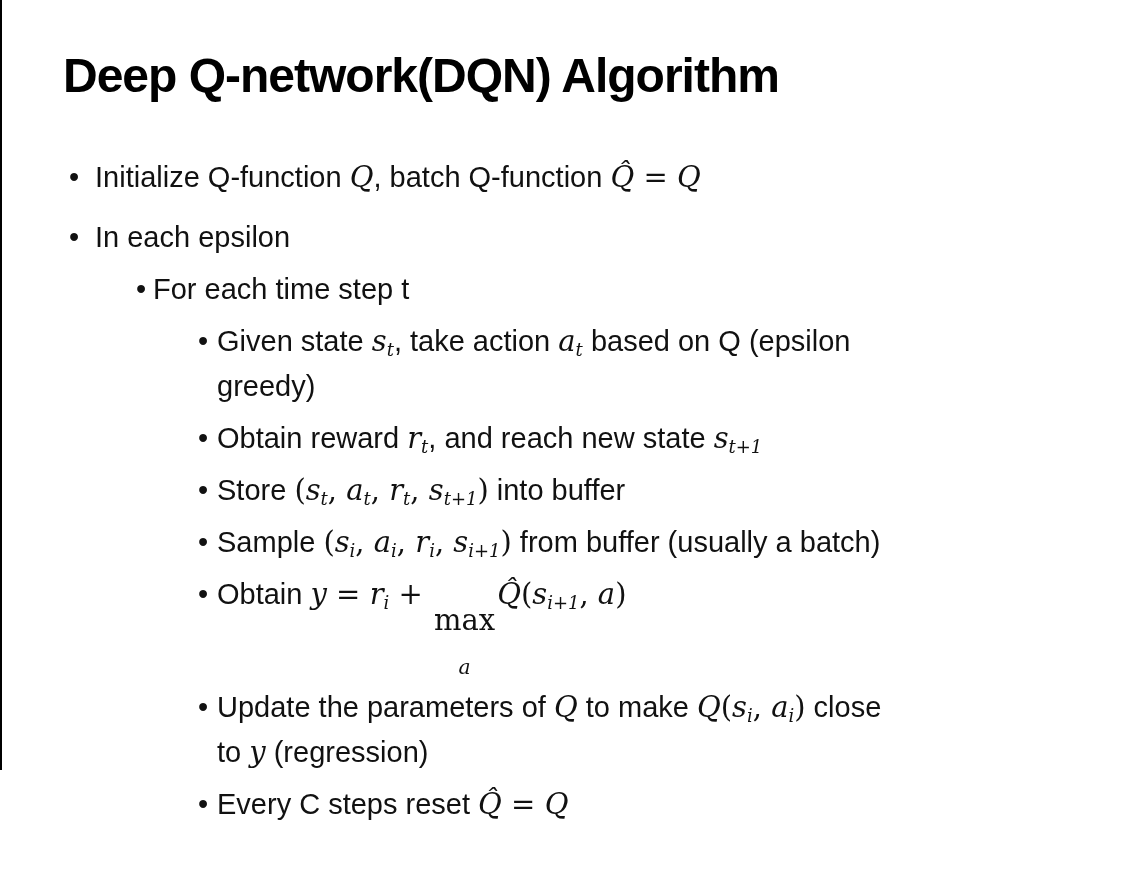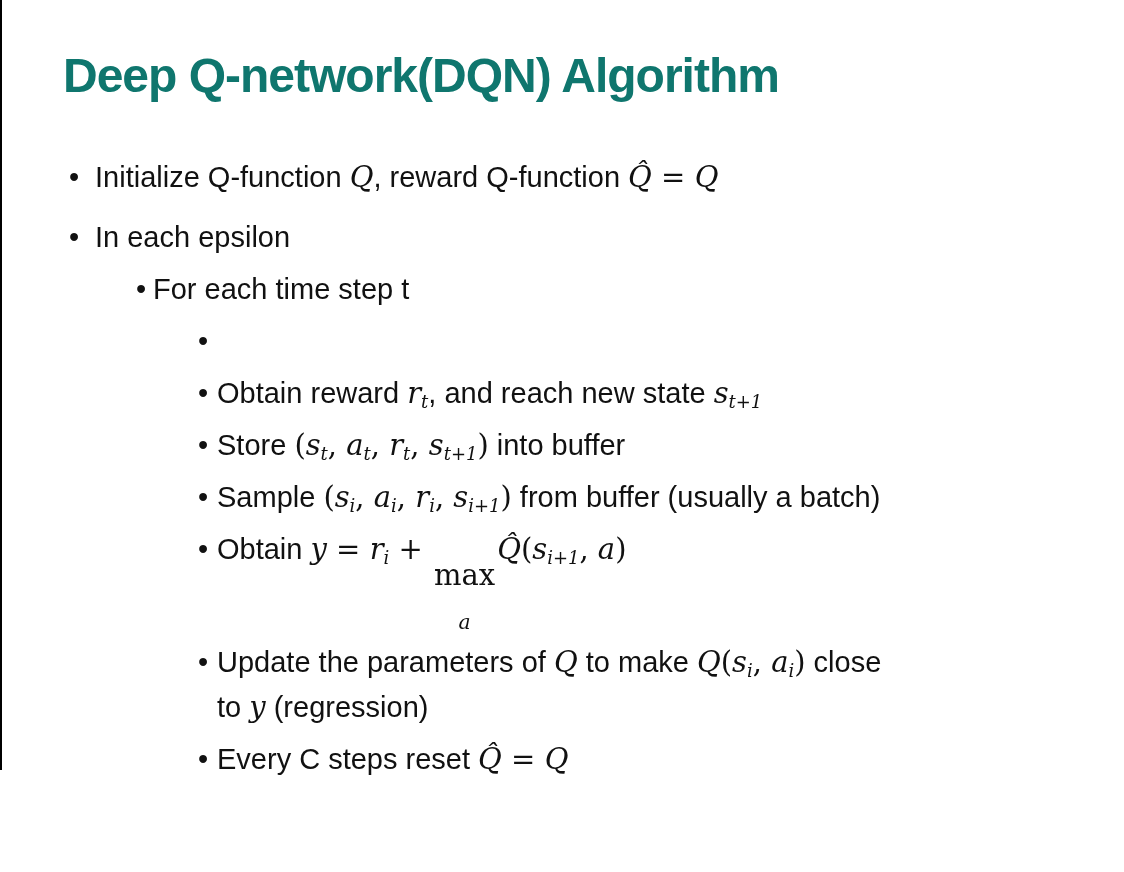--- a/index.html
+++ b/index.html
@@ -18,21 +18,21 @@
     width: 2px; height: 770px;
     background: #000000;
   }
   .title {
     margin: 0;
     padding: 48px 16px 0 63px;
     font-size: 48px;
     line-height: 1.15;
     font-weight: 700;
     letter-spacing: -1px;
-    color: #0f766e;
+    color: #000000;
   }
   .bullets {
     margin-top: 52px;
     width: 1090px;
     font-size: 29px;
     line-height: 45px;
   }
   .row { display: flex; align-items: flex-start; margin-bottom: 7px; }
   .row.l1 { padding-left: 69px; }
   .row.l2 { padding-left: 136px; }
@@ -72,32 +72,33 @@
 </style>
 </head>
 <body>
 
 <div class="slide">
   <div class="edge-line"></div>
   <h1 class="title">Deep Q-network(DQN) Algorithm</h1>
   <div class="bullets">
       <div class="row l1">
         <span class="marker">•</span>
-        <div class="content"><span class="seg-p">Initialize Q-function </span><span class="seg-m">Q</span><span class="seg-p">, reward Q-function </span><span class="seg-m">Q̂</span><span class="seg-mo"> = </span><span class="seg-m">Q</span></div>
+        <div class="content"><span class="seg-p">Initialize Q-function </span><span class="seg-m">Q</span><span class="seg-p">, batch Q-function </span><span class="seg-m">Q̂</span><span class="seg-mo"> = </span><span class="seg-m">Q</span></div>
       </div>
       <div class="row l1">
         <span class="marker">•</span>
         <div class="content"><span class="seg-p">In each epsilon</span></div>
       </div>
       <div class="row l2">
         <span class="marker">•</span>
         <div class="content"><span class="seg-p">For each time step t</span></div>
       </div>
       <div class="row l3">
         <span class="marker">•</span>
+        <div class="content"><span class="seg-p">Given state </span><span class="seg-m">s</span><span class="seg-sub">t</span><span class="seg-p">, take action </span><span class="seg-m">a</span><span class="seg-sub">t</span><span class="seg-p"> based on Q (epsilon</span><br><span class="seg-p">greedy)</span></div>
       </div>
       <div class="row l3">
         <span class="marker">•</span>
         <div class="content"><span class="seg-p">Obtain reward </span><span class="seg-m">r</span><span class="seg-sub">t</span><span class="seg-p">, and reach new state </span><span class="seg-m">s</span><span class="seg-sub">t+1</span></div>
       </div>
       <div class="row l3">
         <span class="marker">•</span>
         <div class="content"><span class="seg-p">Store </span><span class="seg-mo">(</span><span class="seg-m">s</span><span class="seg-sub">t</span><span class="seg-mo">, </span><span class="seg-m">a</span><span class="seg-sub">t</span><span class="seg-mo">, </span><span class="seg-m">r</span><span class="seg-sub">t</span><span class="seg-mo">, </span><span class="seg-m">s</span><span class="seg-sub">t+1</span><span class="seg-mo">)</span><span class="seg-p"> into buffer</span></div>
       </div>
       <div class="row l3">

